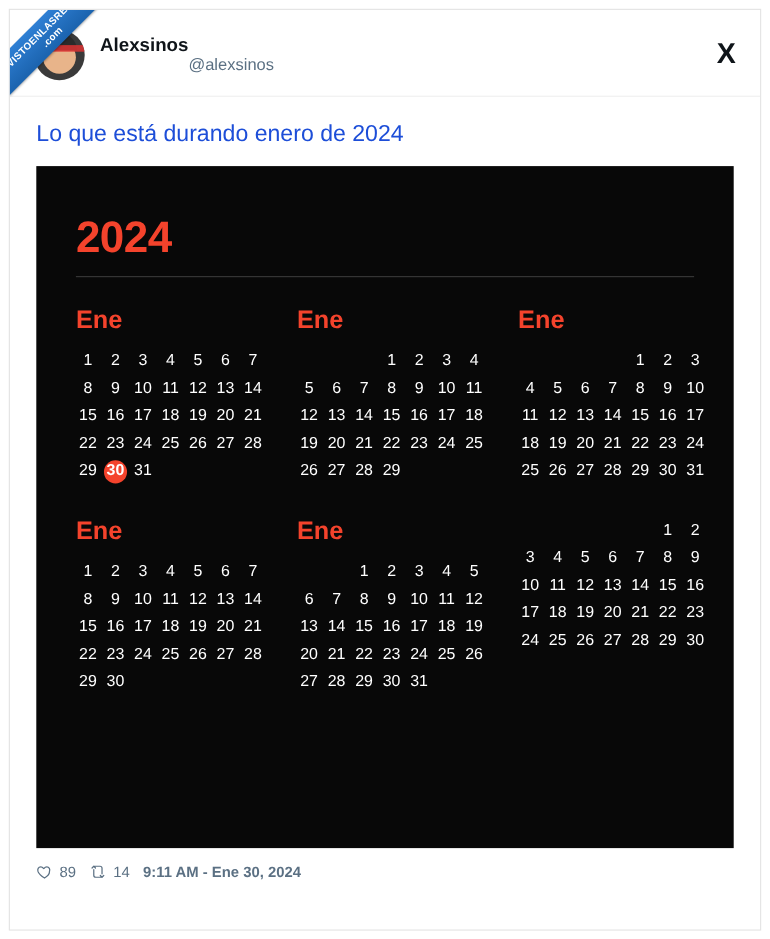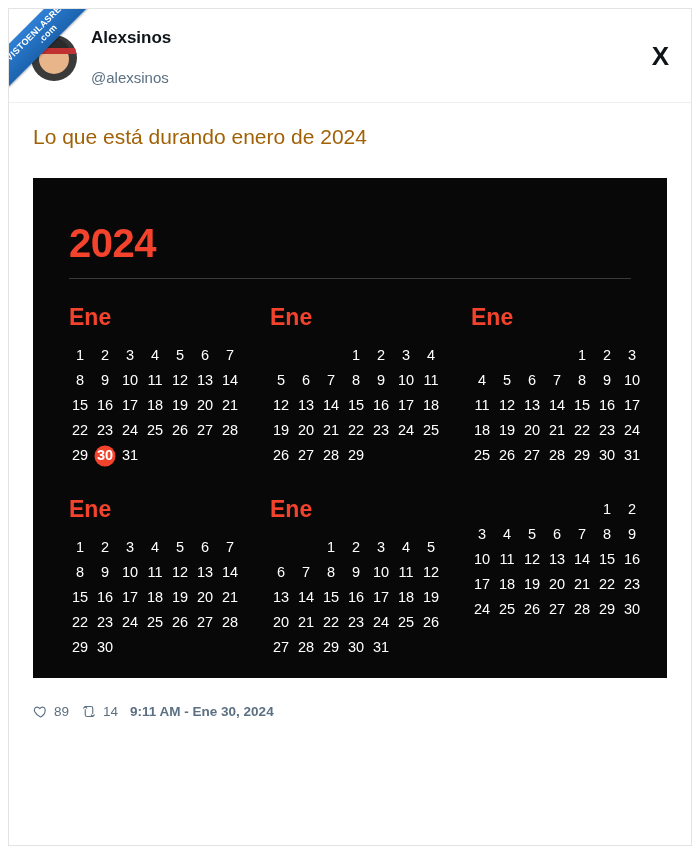--- a/index.html
+++ b/index.html
@@ -95,21 +95,21 @@
   }
   .avatar .band {
     position: absolute;
     left: 0;
     top: 30%;
     width: 100%;
     height: 6px;
     background: #d33;
     opacity: .85;
   }
-  .names { display: flex; flex-direction: column; justify-content: center; }
+  .names { display: flex; justify-content: center; }
   .display-name {
     font-size: 17px;
     font-weight: bold;
     color: #0f1419;
     line-height: 21px;
   }
   .handle {
     font-size: 15px;
     color: #5b7083;
     line-height: 20px;
@@ -124,29 +124,29 @@
     font-weight: bold;
     color: #0f1419;
     line-height: 26px;
     font-family: "Liberation Sans", sans-serif;
   }
 
   
   .tweet-text {
     padding: 20px 24px 16px 24px;
     font-size: 21px;
-    color: #a16207;
+    color: #1d4ed8;
     line-height: 27px;
   }
 
   
   .cal-wrap {
-    margin: 12px 24px;
+    margin: 0 24px;
     background: #080808;
-    height: 500px;
+    height: 620px;
     box-sizing: border-box;
     padding: 44px 36px 20px 36px;
     position: relative;
   }
   .cal-year {
     color: #f4432c;
     font-size: 40px;
     font-weight: bold;
     letter-spacing: -0.5px;
     margin: 0 0 14px 0;

